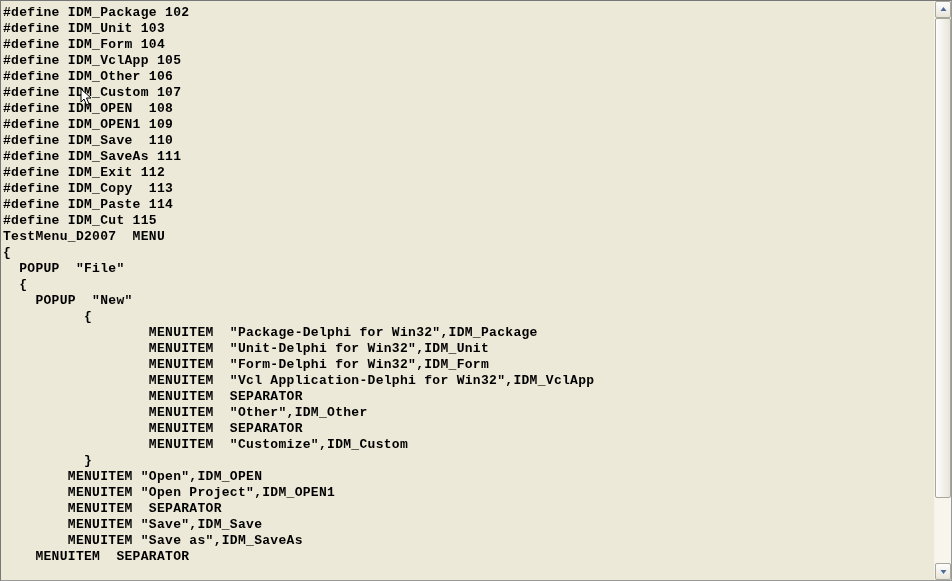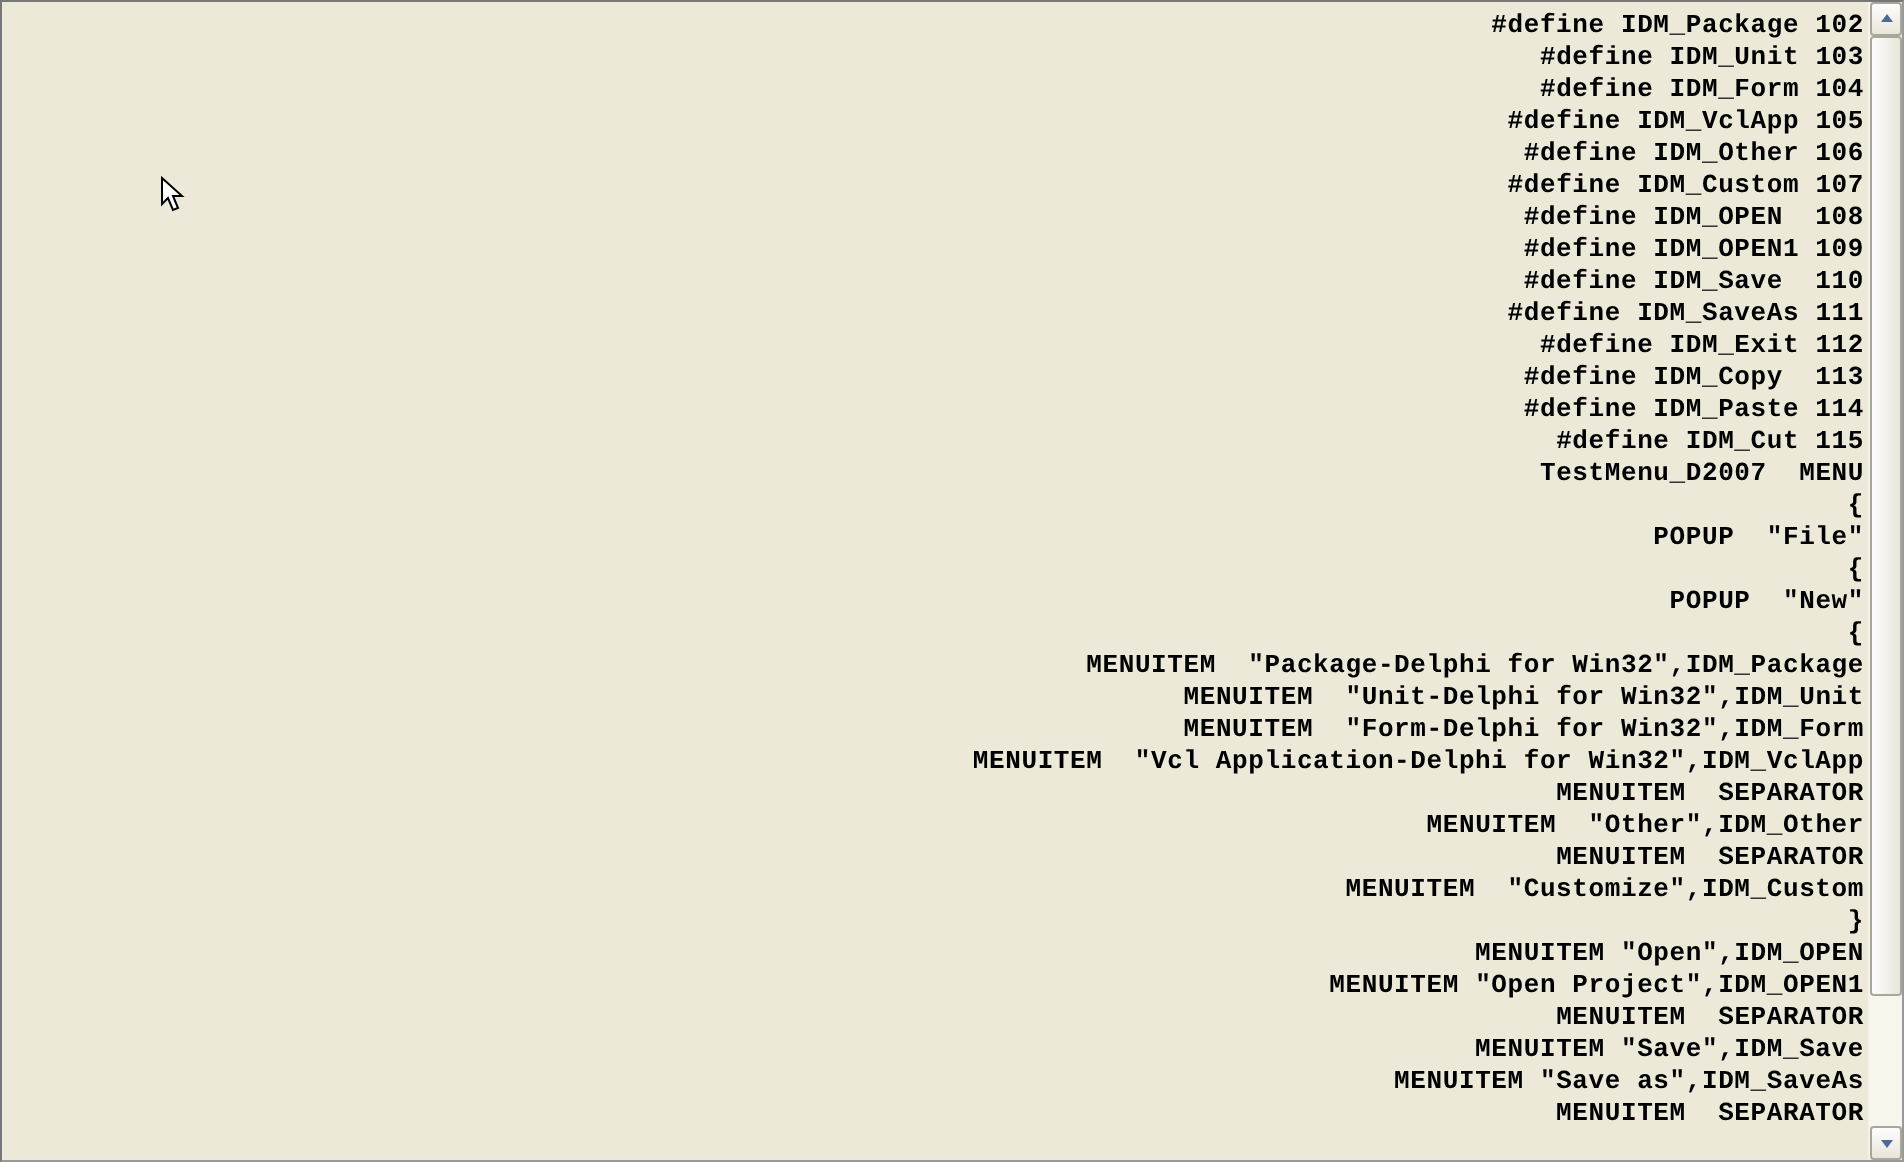--- a/index.html
+++ b/index.html
@@ -22,21 +22,21 @@
     display: flex;
   }
   .editor-content {
     flex: 1;
     padding: 4px 2px;
     white-space: pre;
     line-height: 16px;
     letter-spacing: 0.3px;
     overflow: hidden;
   }
-  .code-line { display: block; min-height: 16px; text-align: right; }
+  .code-line { display: block; min-height: 16px; }
 
   .vscrollbar {
     width: 17px;
     background: #ece9d8;
     border-left: 1px solid #f5f3ea;
     display: flex;
     flex-direction: column;
   }
   .scroll-btn {
     height: 17px;

